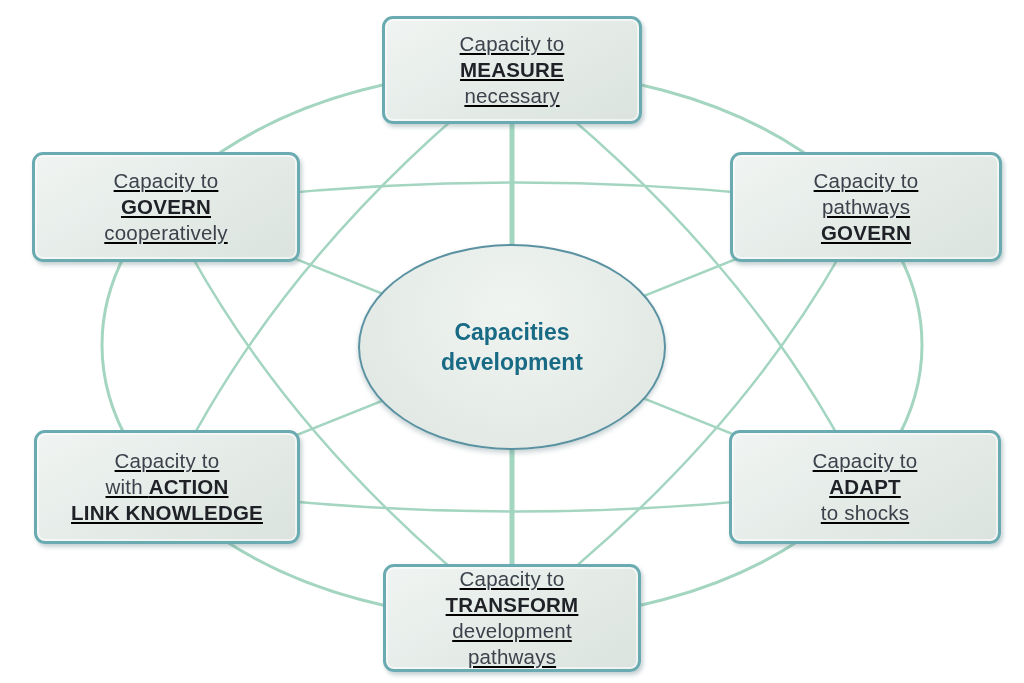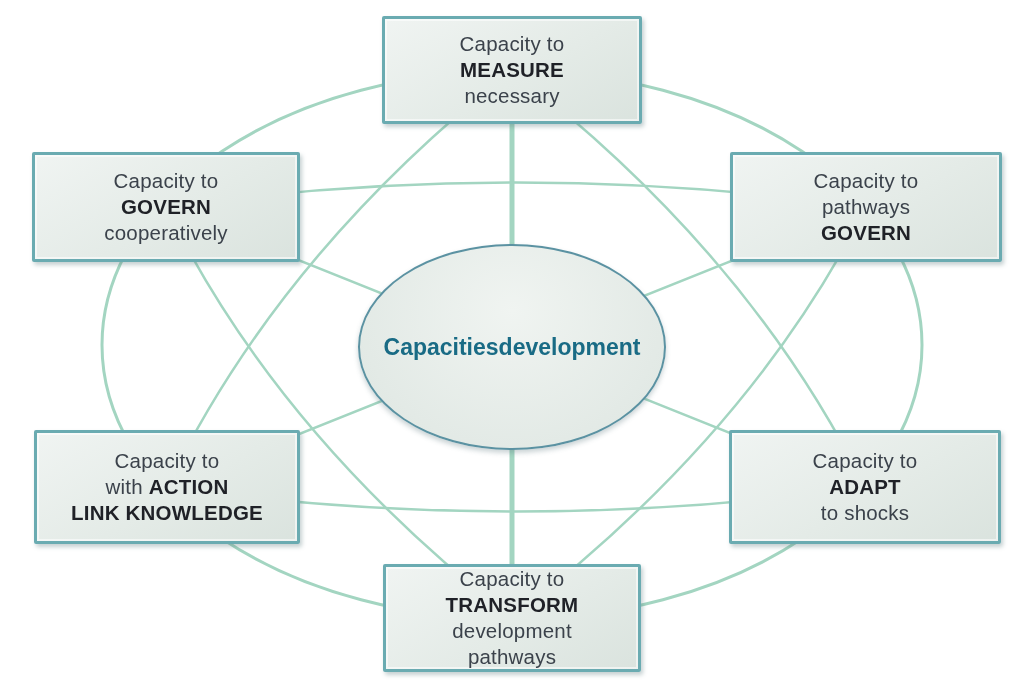--- a/index.html
+++ b/index.html
@@ -8,40 +8,41 @@
     font-family:"Liberation Sans",sans-serif;
   }
   .stage{position:relative;width:1024px;height:683px;background:#ffffff;}
 
   
   .web{position:absolute;left:0;top:0;z-index:0;}
 
   
   .node{
     position:absolute;z-index:2;box-sizing:border-box;
-    border:3px solid #6aabb1;border-radius:2px;
+    border:3px solid #6aabb1;border-radius:11px;
     background:linear-gradient(150deg,#f0f4f2 0%,#e4ebe7 55%,#dae3de 100%);
     box-shadow:2px 3px 4px rgba(90,120,122,0.35), inset 0 0 0 2px rgba(255,255,255,0.55);
     display:flex;flex-direction:column;justify-content:center;align-items:center;
     text-align:center;
+    text-decoration:underline;
   }
   .node .ln{
     font-size:20.5px;line-height:26px;color:#3b424b;letter-spacing:.2px;
     white-space:nowrap;
   }
   .node .b{font-weight:700;color:#1f2127;}
 
   
   .hub{
     position:absolute;z-index:2;box-sizing:border-box;
     left:358px;top:244px;width:308px;height:206px;
     border:2.5px solid #5b92a2;border-radius:50%;
     background:radial-gradient(ellipse at 50% 32%,#f0f4f1 0%,#e3eae6 70%,#dde6e1 100%);
     box-shadow:0 3px 5px rgba(80,110,115,0.30);
-    display:flex;flex-direction:row;justify-content:center;align-items:center;
+    display:flex;flex-direction:column;justify-content:center;align-items:center;
     text-align:right;
   }
   .hub .ln{
     font-size:23px;line-height:30px;font-weight:700;color:#196b85;white-space:nowrap;
   }
 
   
   .n-measure  {left:382px;top:16px;width:260px;height:108px;}
   .n-govern   {left:32px; top:152px;width:268px;height:110px;}
   .n-equity   {left:730px;top:152px;width:272px;height:110px;}

